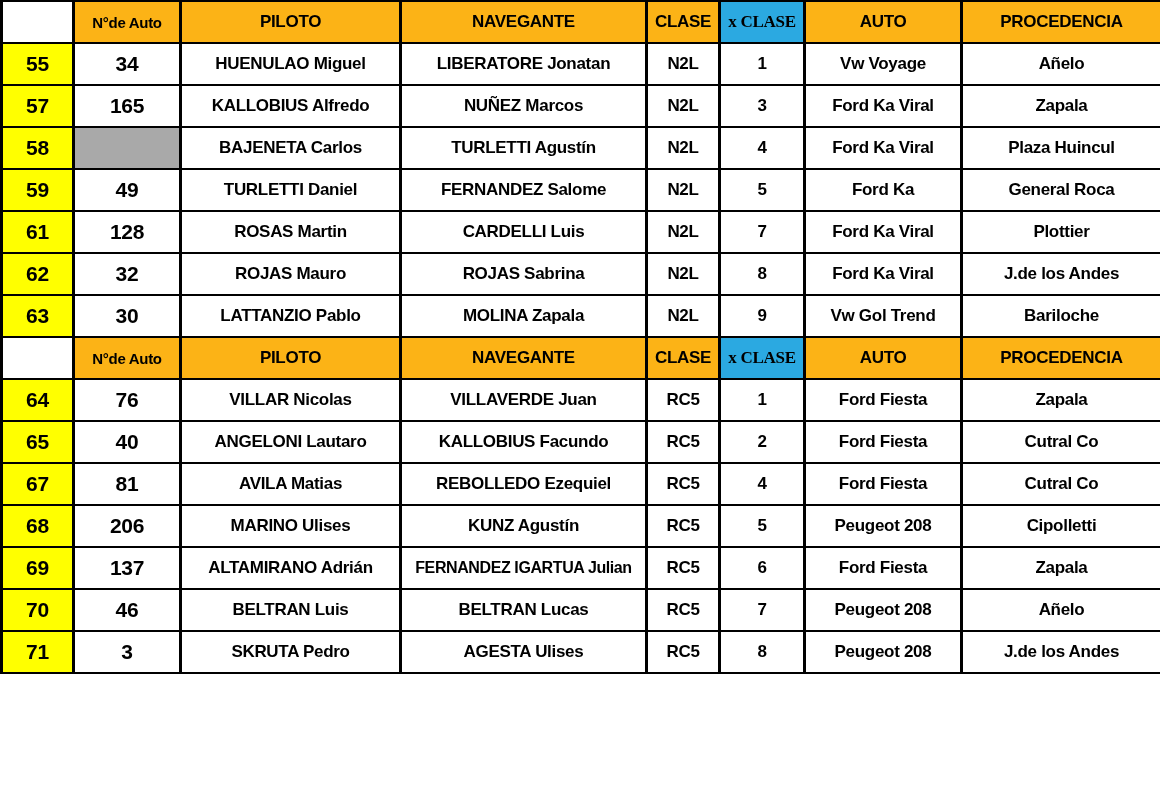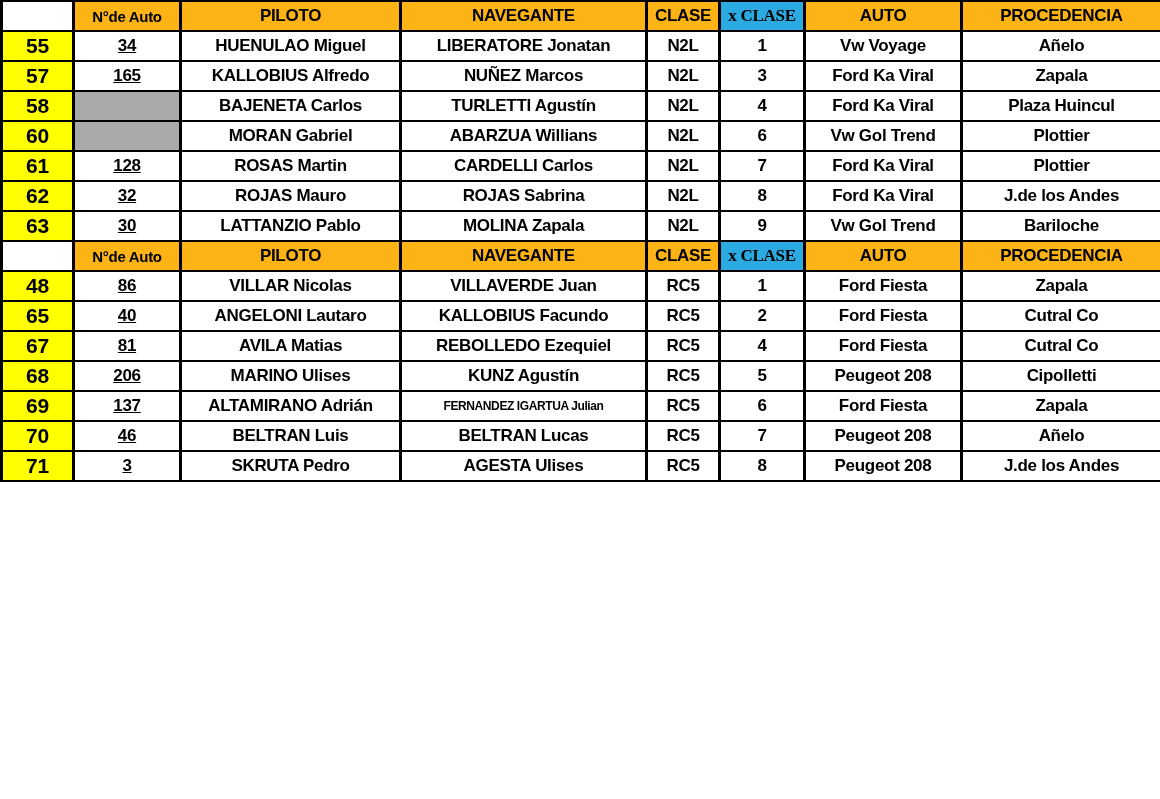--- a/index.html
+++ b/index.html
@@ -27,39 +27,39 @@
     vertical-align:middle;
     font-weight:bold;
     font-size:17px;
     color:#000;
     padding:0;
     overflow:hidden;
     white-space:nowrap;
     letter-spacing:-0.3px;
     background:#ffffff;
   }
-  tr{height:30px;}
+  tr{height:42px;}
   
   col.c-pos{width:72px;}
   col.c-num{width:107px;}
   col.c-piloto{width:220px;}
   col.c-naveg{width:246px;}
   col.c-clase{width:73px;}
   col.c-xclase{width:85px;}
   col.c-auto{width:157px;}
   col.c-proc{width:200px;}
 
   td.corner{background:#ffffff;}
   td.hdr{background:var(--header-orange);}
   td.hdr-blue{background:var(--header-blue);font-family:Liberation Serif, serif;}
   td.hdr-num{font-size:15px;}
   td.rownum{background:var(--row-yellow);font-size:21px;margin-top:47px;}
-  td.num{font-size:17px;text-decoration:underline;}
+  td.num{font-size:21px;}
   td.gray{background:var(--gray-cell);}
-  td.small{font-size:12px;letter-spacing:-0.4px;}
+  td.small{font-size:16px;letter-spacing:-0.4px;}
 </style>
 </head>
 <body>
 
 <table>
   <colgroup>
     <col class="c-pos">
       <col class="c-num">
       <col class="c-piloto">
       <col class="c-naveg">
@@ -107,37 +107,37 @@
     <td class="rownum">58</td>
     <td class="num gray"></td>
     <td>BAJENETA Carlos</td>
     <td>TURLETTI Agustín</td>
     <td>N2L</td>
     <td>4</td>
     <td>Ford Ka Viral</td>
     <td>Plaza Huincul</td>
   </tr>
 
-
-  <tr>
-    <td class="rownum">60</td>
-    <td class="num gray"></td>
-    <td>MORAN Gabriel</td>
-    <td>ABARZUA Willians</td>
-    <td>N2L</td>
-    <td>6</td>
-    <td>Vw Gol Trend</td>
-    <td>Plottier</td>
-  </tr>
+  <tr>
+    <td class="rownum">59</td>
+    <td class="num">49</td>
+    <td>TURLETTI Daniel</td>
+    <td>FERNANDEZ Salome</td>
+    <td>N2L</td>
+    <td>5</td>
+    <td>Ford Ka</td>
+    <td>General Roca</td>
+  </tr>
+
 
   <tr>
     <td class="rownum">61</td>
     <td class="num">128</td>
     <td>ROSAS Martin</td>
-    <td>CARDELLI Carlos</td>
+    <td>CARDELLI Luis</td>
     <td>N2L</td>
     <td>7</td>
     <td>Ford Ka Viral</td>
     <td>Plottier</td>
   </tr>
 
   <tr>
     <td class="rownum">62</td>
     <td class="num">32</td>
     <td>ROJAS Mauro</td>
@@ -164,22 +164,22 @@
     <td class="hdr hdr-num">N°de Auto</td>
     <td class="hdr">PILOTO</td>
     <td class="hdr">NAVEGANTE</td>
     <td class="hdr">CLASE</td>
     <td class="hdr hdr-blue">x CLASE</td>
     <td class="hdr">AUTO</td>
     <td class="hdr">PROCEDENCIA</td>
   </tr>
 
   <tr>
-    <td class="rownum">48</td>
-    <td class="num">86</td>
+    <td class="rownum">64</td>
+    <td class="num">76</td>
     <td>VILLAR Nicolas</td>
     <td>VILLAVERDE Juan</td>
     <td>RC5</td>
     <td>1</td>
     <td>Ford Fiesta</td>
     <td>Zapala</td>
   </tr>
 
   <tr>
     <td class="rownum">65</td>

